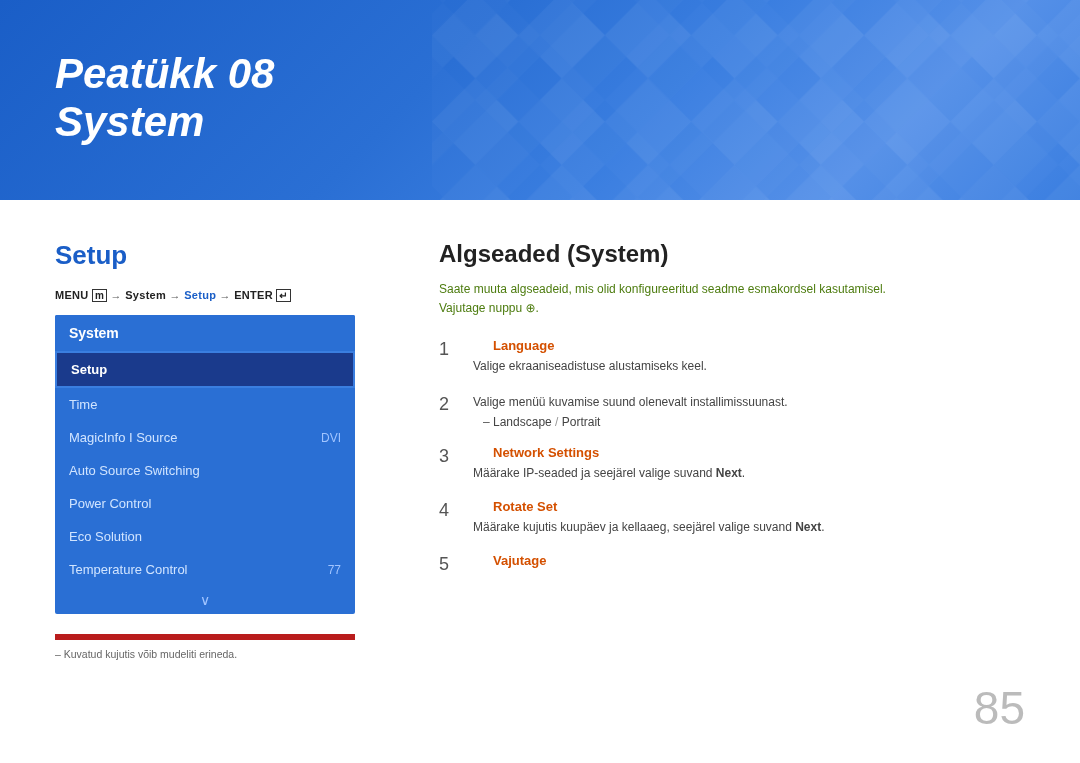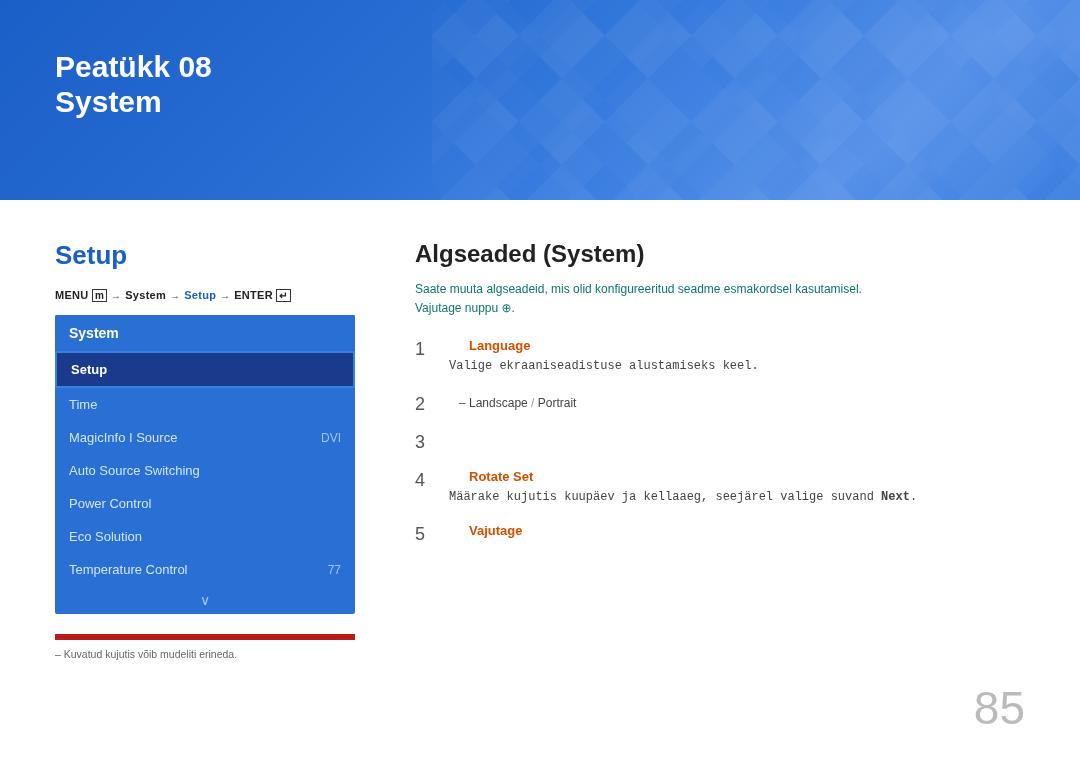--- a/index.html
+++ b/index.html
@@ -26,30 +26,31 @@
       top: 0;
       width: 60%;
       height: 100%;
       opacity: 0.3;
     }
     .header-title {
       position: absolute;
       left: 55px;
       top: 50px;
       color: #fff;
-      font-size: 30px;
+      font-size: 42px;
       font-weight: 700;
       line-height: 1.15;
+      font-style: italic;
     }
 
     
     .main {
       display: flex;
       padding: 40px 55px 20px 55px;
-      gap: 60px;
+      gap: 84px;
       justify-content: space-between;
     }
 
     
     .left-col {
       width: 300px;
       flex-shrink: 0;
     }
     .section-title {
       font-size: 26px;
@@ -123,21 +124,21 @@
       flex: 1;
     }
     .right-title {
       font-size: 24px;
       font-weight: 700;
       color: #222;
       margin-bottom: 12px;
     }
     .right-desc {
       font-size: 12px;
-      color: #0f766e;
+      color: #4d7c0f;
       line-height: 1.6;
       margin-bottom: 20px;
     }
 
     .step-list {
       list-style: none;
     }
     .step-item {
       display: flex;
       gap: 16px;
@@ -156,21 +157,20 @@
       font-size: 13px;
       font-weight: 700;
       color: #d45000;
       margin-bottom: 4px;
       padding-left: 20px;
     }
     .step-text {
       font-size: 12px;
       color: #444;
       line-height: 1.6;
-      font-family: Liberation Mono, monospace;
     }
     .step-text .bold {
       font-weight: 700;
     }
     .step-sub {
       font-size: 12px;
       color: #444;
       margin-top: 3px;
       padding-left: 10px;
     }
@@ -290,30 +290,37 @@
         <span class="step-num">1</span>
         <div class="step-content">
           <div class="step-heading">Language</div>
           <div class="step-text">Valige ekraaniseadistuse alustamiseks keel.</div>
         </div>
       </li>
 
       <li class="step-item">
         <span class="step-num">2</span>
         <div class="step-content">
+          <div class="step-text">Valige menüü kuvamise suund olenevalt installimissuunast.</div>
           <div class="step-sub">
             <span>Landscape</span>
             <span class="slash"> / </span>
             <span>Portrait</span>
           </div>
         </div>
       </li>
 
       <li class="step-item">
         <span class="step-num">3</span>
+        <div class="step-content">
+          <div class="step-heading">Network Settings</div>
+          <div class="step-text">
+            <span>Määrake IP-seaded ja seejärel valige suvand </span><span class="bold">Next</span><span>.</span>
+          </div>
+        </div>
       </li>
 
       <li class="step-item">
         <span class="step-num">4</span>
         <div class="step-content">
           <div class="step-heading">Rotate Set</div>
           <div class="step-text">
             <span>Määrake kujutis kuupäev ja kellaaeg, seejärel valige suvand </span><span class="bold">Next</span><span>.</span>
           </div>
         </div>

